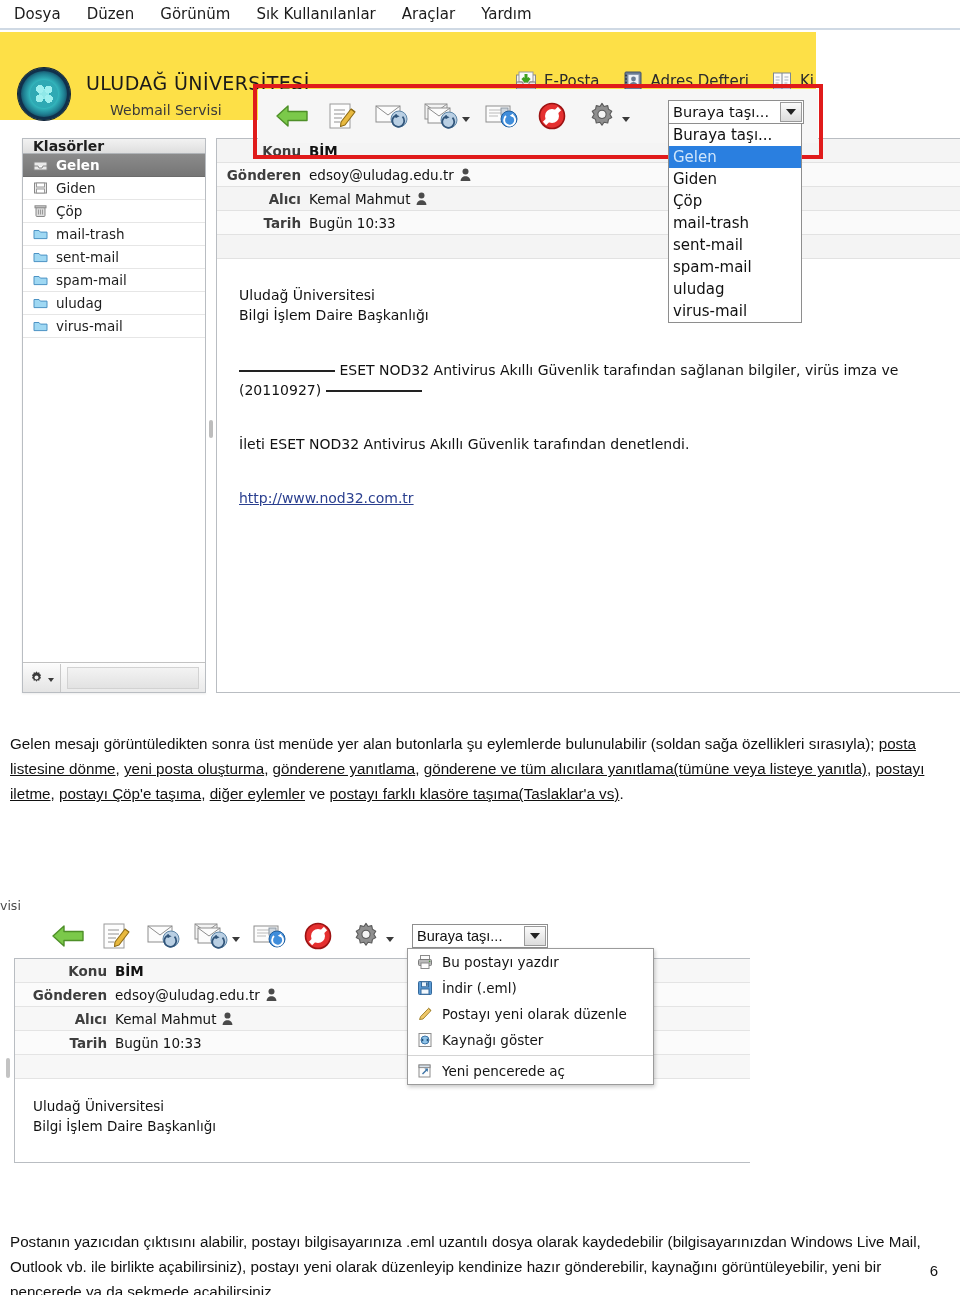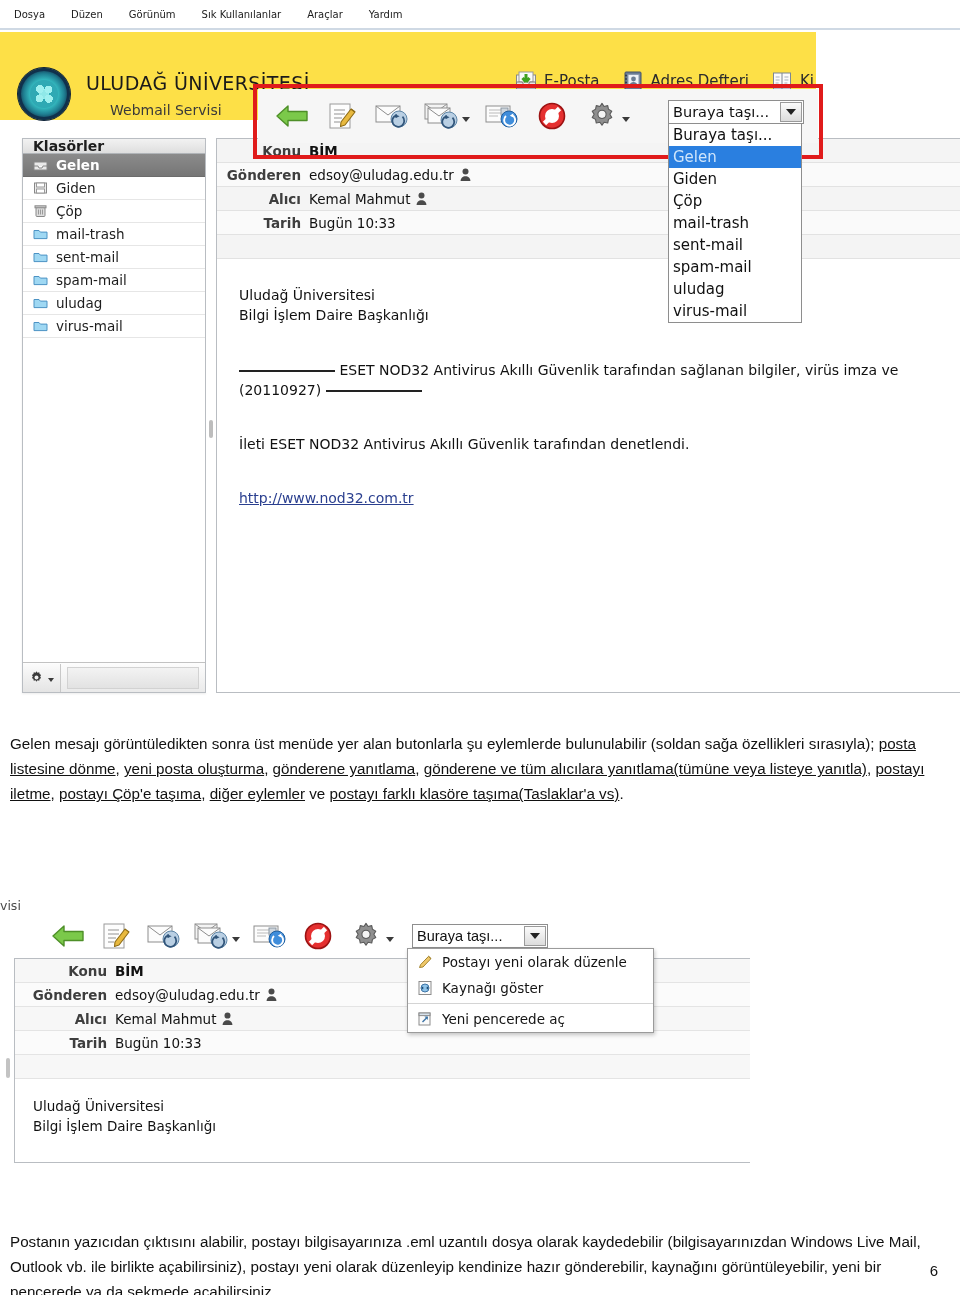--- a/index.html
+++ b/index.html
@@ -30,21 +30,21 @@
     position: absolute; left: 0; top: 0;
     width: 960px; height: 30px;
     background: #ffffff;
     border-bottom: 2px solid #cfd9e4;
     display: flex;
     align-items: center;
     padding-left: 14px;
     gap: 26px;
   }
   .menubar .mi {
-    font-size: 10px;
+    font-size: 15px;
     color: #1b1b1b;
     font-family: "DejaVu Sans", sans-serif;
     white-space: nowrap;
     cursor: default;
   }
 
   
   .brandstrip {
     position: absolute; left: 0; top: 32px;
     width: 816px; height: 88px;
@@ -788,21 +788,39 @@
     <div class="s2-hdr-row"></div>
 
     <div class="s2-body">
       <div>Uludağ Üniversitesi</div>
       <div>Bilgi İşlem Daire Başkanlığı</div>
     </div>
   </div>
 </div>
 
 <div class="ctxmenu">
-
+  <div class="ctx-item">
+    <svg class="ctx-ico" viewBox="0 0 16 16">
+      <rect x="3.5" y="1.5" width="9" height="4" fill="#fbfbfb" stroke="#8a8a8a"></rect>
+      <rect x="1.5" y="5.5" width="13" height="6" rx="1" fill="#b9b9b9" stroke="#7b7b7b"></rect>
+      <rect x="4" y="9" width="8" height="5.5" fill="#fdfdfd" stroke="#8a8a8a"></rect>
+      <circle cx="12.6" cy="7.4" r=".8" fill="#4c8f3f"></circle>
+    </svg>
+    <span>Bu postayı yazdır</span>
+  </div>
+
+  <div class="ctx-item">
+    <svg class="ctx-ico" viewBox="0 0 16 16">
+      <rect x="1.5" y="1.5" width="13" height="13" rx="1" fill="#5b9bd5" stroke="#35699b"></rect>
+      <rect x="4.5" y="1.8" width="7" height="5" fill="#eaf3fb" stroke="#35699b"></rect>
+      <rect x="9" y="2.4" width="1.8" height="3.5" fill="#35699b"></rect>
+      <rect x="4" y="9" width="8" height="5.2" fill="#f3f8fd" stroke="#35699b"></rect>
+    </svg>
+    <span>İndir (.eml)</span>
+  </div>
 
   <div class="ctx-item">
     <svg class="ctx-ico" viewBox="0 0 16 16">
       <path d="M2.5 13.5 L3.6 10.6 L11.6 2.3 L14 4.6 L6 13 Z" fill="#efc86a" stroke="#9b7a22" stroke-width=".9" stroke-linejoin="round"></path>
       <path d="M11.6 2.3 L14 4.6" stroke="#9b7a22" stroke-width=".9"></path>
     </svg>
     <span>Postayı yeni olarak düzenle</span>
   </div>
 
   <div class="ctx-item">

